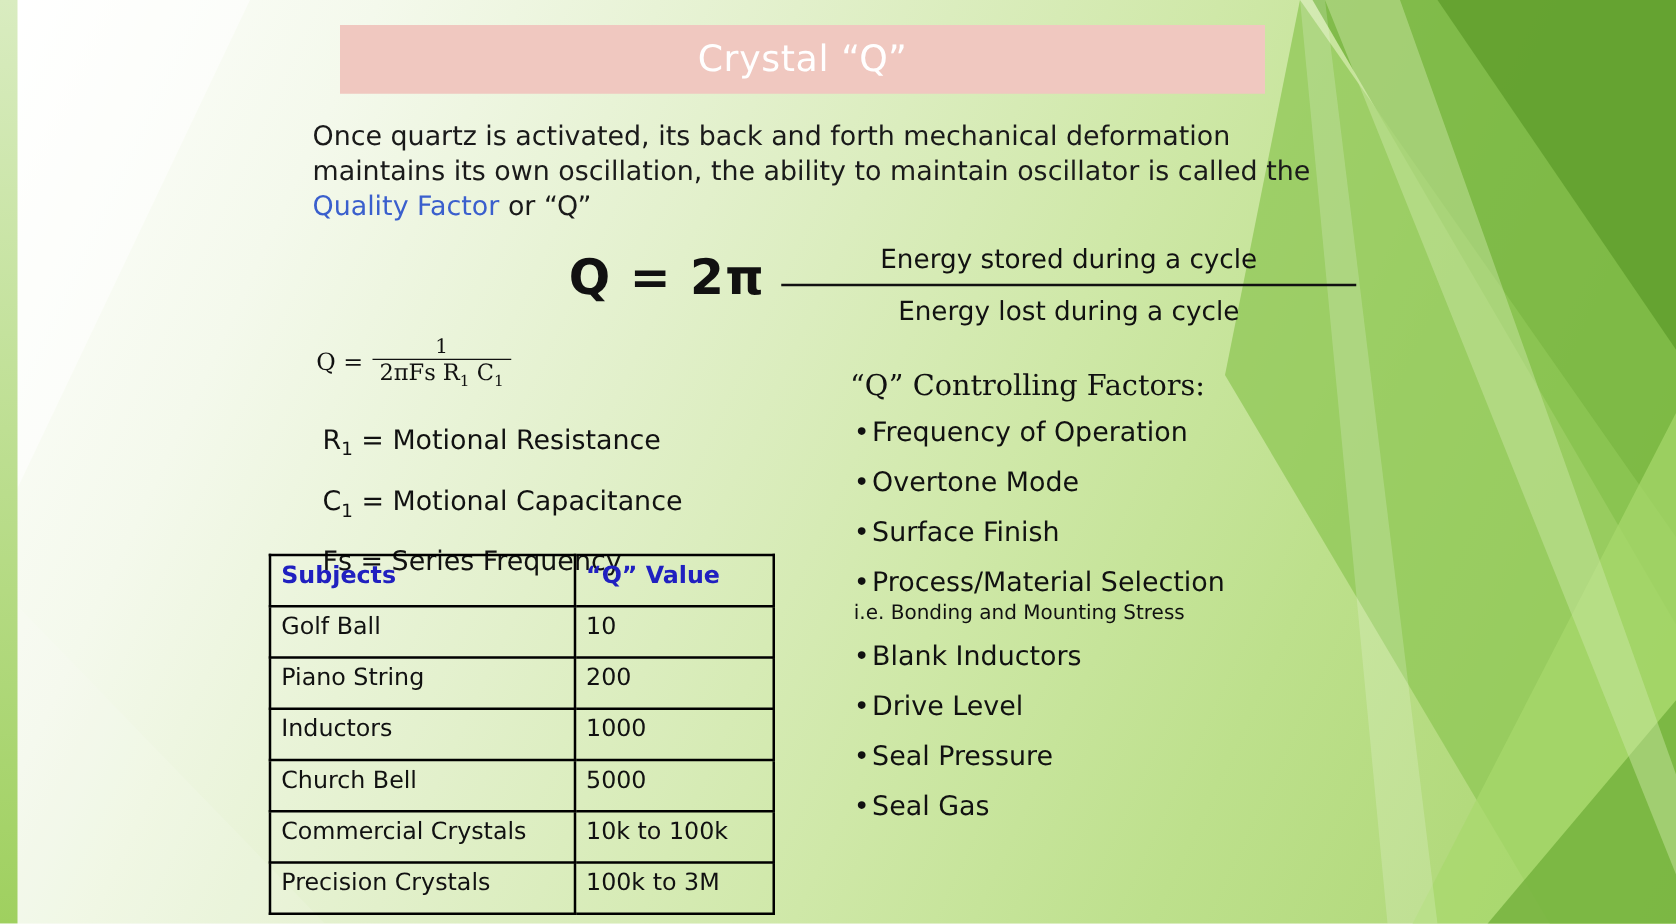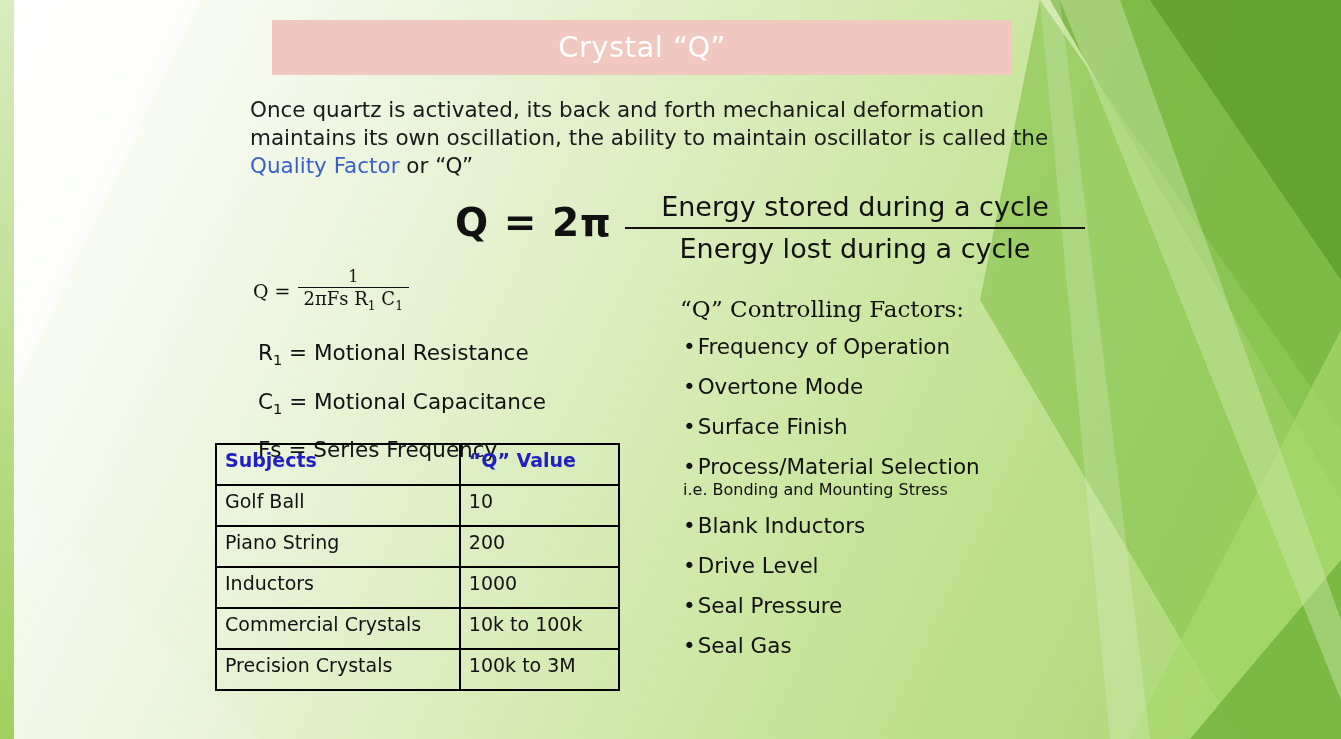--- a/index.html
+++ b/index.html
@@ -77,21 +77,21 @@
     font-weight: bold;
     letter-spacing: 1px;
   }
   .fraction-big {
     position: absolute;
     left: 625px;
     top: 189px;
     width: 460px;
     text-align: center;
     color: #111;
-    font-size: 27px;
+    font-size: 21px;
     line-height: 36px;
   }
   .fraction-big .num {
     padding-bottom: 2px;
     border-bottom: 2px solid #111;
   }
   .fraction-big .den {
     padding-top: 2px;
   }
 
@@ -245,20 +245,24 @@
       </tr>
       <tr>
         <td>Piano String</td>
         <td>200</td>
       </tr>
       <tr>
         <td>Inductors</td>
         <td>1000</td>
       </tr>
       <tr>
+        <td>Church Bell</td>
+        <td>5000</td>
+      </tr>
+      <tr>
         <td>Commercial Crystals</td>
         <td>10k to 100k</td>
       </tr>
       <tr>
         <td>Precision Crystals</td>
         <td>100k to 3M</td>
       </tr>
     </tbody>
   </table>
 

